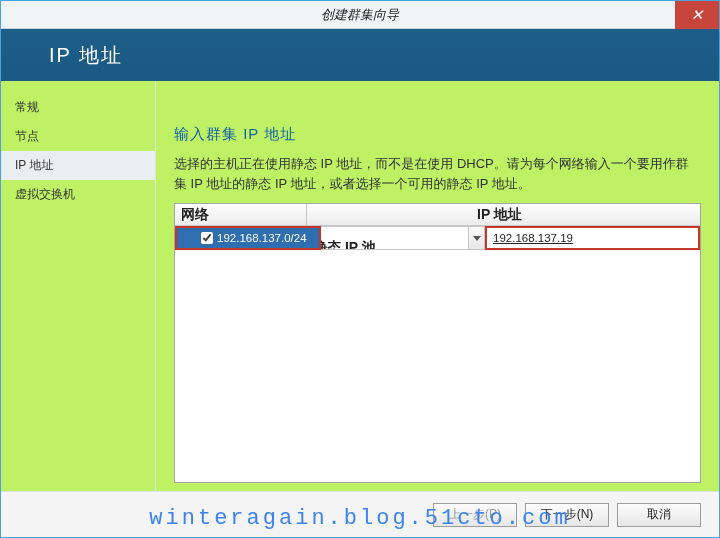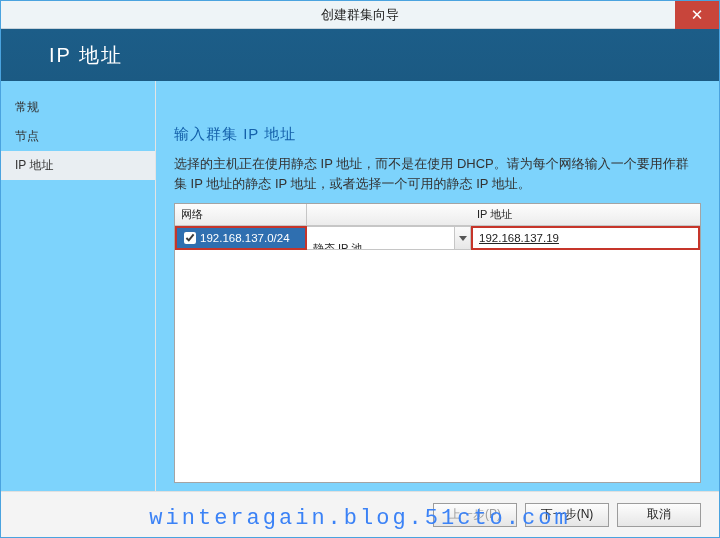--- a/index.html
+++ b/index.html
@@ -1,35 +1,35 @@
 <!DOCTYPE html>
 <html><head>
 <meta charset="utf-8">
 <style>
   * { box-sizing: border-box; font-family: "Microsoft YaHei", "Segoe UI", Tahoma, sans-serif; }
   body { margin:0; padding:0; background:#fff; }
   .window { width:720px; height:538px; border:1px solid #4aa3df; position:relative; background:#fff; display:flex; flex-direction:column; }
-  .titlebar { height:28px; background:#eef4f7; border-bottom:1px solid #c7d3dc; display:flex; align-items:center; justify-content:center; position:relative; font-size:13px; color:#222; }
+  .titlebar { height:28px; background:#eef4f7; border-bottom:1px solid #c7d3dc; display:flex; align-items:center; justify-content:center; position:relative; font-size:13px; color:#222;font-style:italic; }
   .close-btn { position:absolute; right:0; top:0; width:44px; height:28px; background:#c8453b; color:#fff; display:flex; align-items:center; justify-content:center; font-size:15px; font-family:Arial,sans-serif; }
   .banner { height:52px; background:linear-gradient(#1c5d88,#1b5a83); color:#fff; display:flex; align-items:center; padding-left:48px; font-size:20px; letter-spacing:2px; }
-  .body { flex:1; display:flex; background:#7dd3fc; }
+  .body { flex:1; display:flex; background:#bef264; }
   .sidebar { width:155px; border-right:1px solid #e4e4e4; padding:12px 0; font-size:12px; color:#333; }
   .side-item { padding:6px 14px; }
   .side-item.active { background:#e9eef2; }
   .main { flex:1; padding:12px 18px 8px 18px; display:flex; flex-direction:column; }
   .section-title { color:#1460aa; font-size:15px; margin-bottom:10px; letter-spacing:1px;margin-top:32px; }
   .desc { font-size:13px; color:#333; line-height:1.5; margin-bottom:10px; }
   .grid-frame { border:1px solid #a4a4a4; flex:1; display:flex; flex-direction:column; background:#fff; min-height:0; }
-  .grid-head { display:flex; height:22px; background:linear-gradient(#fdfdfd,#ececec); border-bottom:1px solid #c6c6c6; font-size:11px; color:#222; }
+  .grid-head { display:flex; height:22px; background:linear-gradient(#fdfdfd,#ececec); border-bottom:1px solid #c6c6c6; font-size:14px; color:#222;font-weight:bold; }
   .col1 { width:132px; border-right:1px solid #c6c6c6; padding-left:6px; display:flex; align-items:center; }
   .col2 { width:164px; border-right:1px solid #c6c6c6; padding-left:6px; display:flex; align-items:center;margin-top:44px; }
   .col3 { flex:1; padding-left:6px; display:flex; align-items:center; }
   .grid-row { display:flex; height:24px; font-size:11.5px; }
   .cell { display:flex; align-items:center; }
-  .cell.net { width:132px; background:#2f6fb0; border:2px solid #c6352a; color:#fff; padding-left:3px; }
+  .cell.net { width:146px; background:#2f6fb0; border:2px solid #c6352a; color:#fff; padding-left:20px; }
   .cell.net input[type=checkbox]{ margin-right:4px; width:12px; height:12px; accent-color:#fff; background:#fff; }
   .cell.pool { width:164px; border:1px solid #c6c6c6; border-left:none; position:relative; }
   .dropdown-btn { position:absolute; right:0; top:0; bottom:0; width:16px; border-left:1px solid #c6c6c6; background:linear-gradient(#fafafa,#e7e7e7); display:flex; align-items:center; justify-content:center; }
   .dropdown-btn svg{ width:8px; height:5px; }
   .cell.ip { flex:1; border:2px solid #c6352a; padding-left:6px; color:#222;text-decoration:underline; }
   .grid-body { flex:1; background:#fff; }
   .footer { height:46px; display:flex; align-items:center; justify-content:flex-end; gap:8px; padding-right:18px; border-top:1px solid #e0e0e0; background:#f4f4f4; }
   .btn { min-width:84px; height:24px; background:linear-gradient(#fdfdfd,#e6e6e6); border:1px solid #9c9c9c; font-size:12px; color:#222; display:flex; align-items:center; justify-content:center; }
   .btn.disabled { color:#9c9c9c; }
   .watermark { position:absolute; bottom:6px; left:0; right:0; text-align:center; font-family:"Courier New",monospace; font-size:22px; letter-spacing:3px; color:#3b82f6; pointer-events:none; }
@@ -49,20 +49,21 @@
   <div class="banner">
     <span>IP 地址</span>
   </div>
 
   <div class="body">
 
     <div class="sidebar">
       <div class="side-item"><span>常规</span></div>
       <div class="side-item"><span>节点</span></div>
       <div class="side-item active"><span>IP 地址</span></div>
+      <div class="side-item"><span>虚拟交换机</span></div>
     </div>
 
     <div class="main">
       <div class="section-title">输入群集 IP 地址</div>
       <div class="desc">选择的主机正在使用静态 IP 地址，而不是在使用 DHCP。请为每个网络输入一个要用作群集 IP 地址的静态 IP 地址，或者选择一个可用的静态 IP 地址。</div>
 
       <div class="grid-frame">
         <div class="grid-head">
           <div class="col1">网络</div>
           <div class="col2">静态 IP 池</div>

